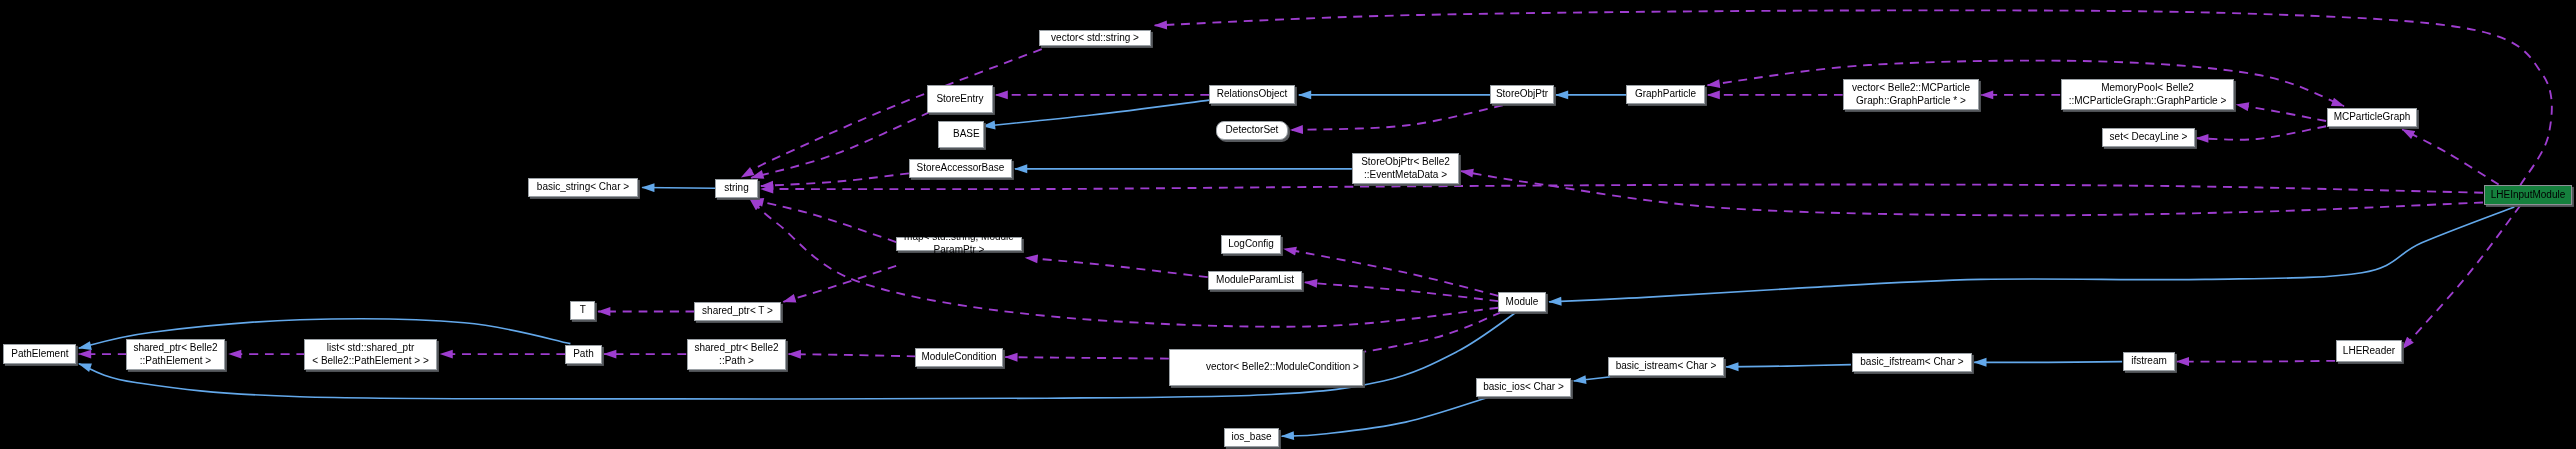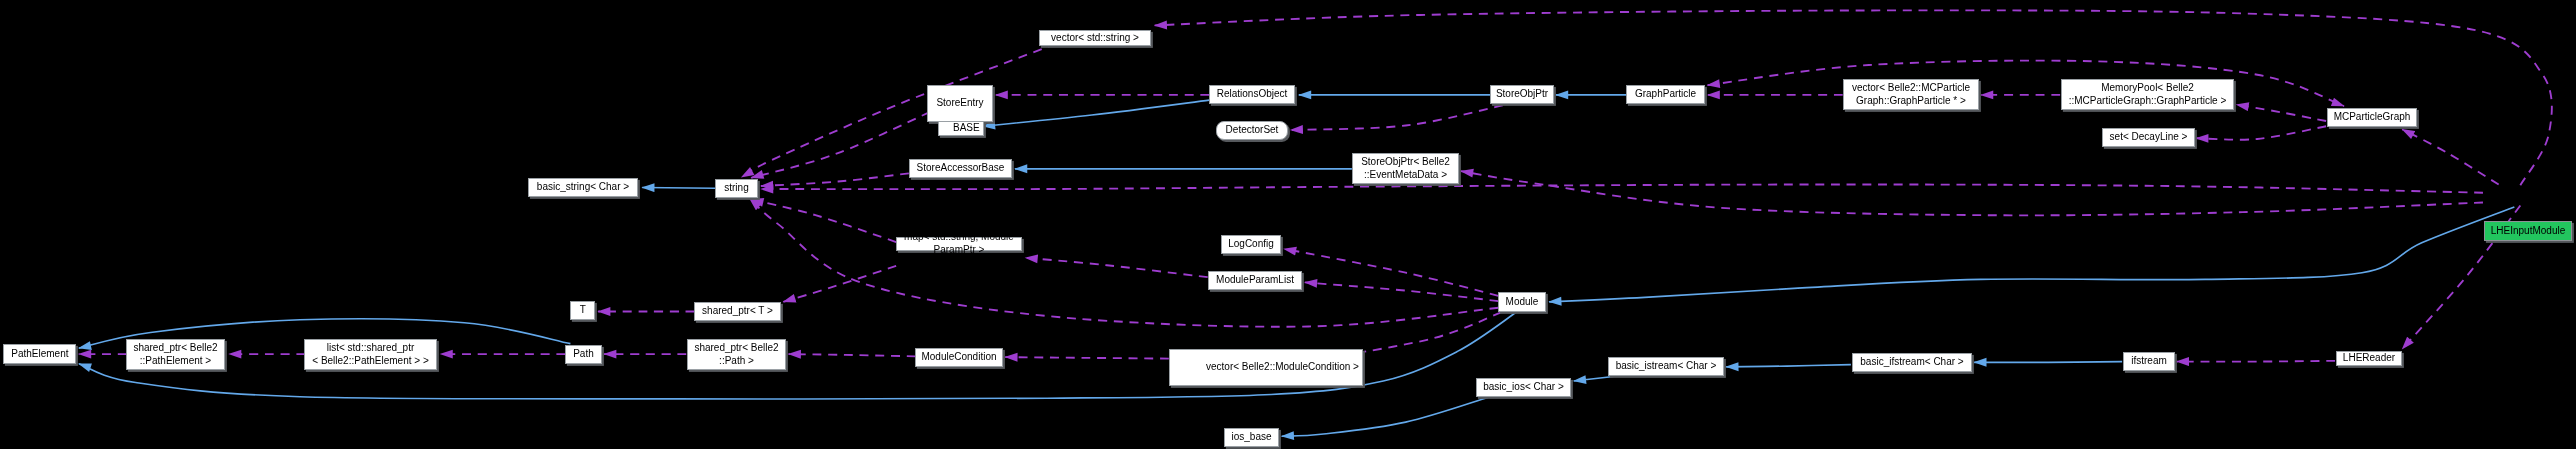--- a/index.html
+++ b/index.html
@@ -3,21 +3,21 @@
 <meta charset="utf-8">
 <style>
   html,body{margin:0;padding:0;background:#000;}
   #stage{position:relative;width:2576px;height:449px;background:#000;overflow:hidden;
          font-family:"Liberation Sans", sans-serif;}
   #edge-layer{position:absolute;left:0;top:0;width:2576px;height:449px;}
   .node{position:absolute;display:flex;align-items:center;justify-content:center;
         box-sizing:border-box;background:#fff;border:1.1px solid #9aa0a5;
         box-shadow:1.9px 1.9px 0 #55585c;color:#000;font-size:10px;line-height:12.7px;
         text-align:center;white-space:pre-line;padding:0.7px 3px;}
-  .node.highlight{background:#22c55e;border-color:#8d9196;margin-top:36px;}
+  .node.highlight{background:#15803d;border-color:#8d9196;}
   .edge{fill:none;}
 </style>
 </head>
 <body>
 
 <div id="stage">
   <svg id="edge-layer" viewBox="0 0 3445 601" xmlns="http://www.w3.org/2000/svg">
       <defs>
         <marker id="arrow-usage" markerUnits="userSpaceOnUse" markerWidth="19" markerHeight="13" refX="17" refY="6.5" orient="auto-start-reverse">
           <path d="M0.5,0.5 L18,6.5 L0.5,12.5 Z" fill="#9e3dcf"></path>
@@ -64,22 +64,22 @@
       <path d="M407,474 C398.3333333333333,474 372,474 355,474 C338,474 313.3333333333333,474 305,474" class="edge" stroke="#9e3dcf" stroke-width="2.5" stroke-dasharray="12 9" marker-end="url(#arrow-usage)"></path>
       <path d="M168,474 C162.5,474 145.66666666666666,474 135,474 C124.33333333333333,474 109.16666666666667,474 104,474" class="edge" stroke="#9e3dcf" stroke-width="2.5" stroke-dasharray="12 9" marker-end="url(#arrow-usage)"></path>
       <path d="M3112,162 C3101.6666666666665,160 3070,153.66666666666666 3050,150 C3030,146.33333333333334 3001.6666666666665,141.66666666666666 2992,140" class="edge" stroke="#9e3dcf" stroke-width="2.5" stroke-dasharray="12 9" marker-end="url(#arrow-usage)"></path>
       <path d="M3112,169 C3096.6666666666665,171.83333333333334 3049,183.33333333333334 3020,186 C2991,188.66666666666666 2951.6666666666665,185.16666666666666 2938,185" class="edge" stroke="#9e3dcf" stroke-width="2.5" stroke-dasharray="12 9" marker-end="url(#arrow-usage)"></path>
       <path d="M2756,127 C2748.3333333333335,127 2727.6666666666665,127 2710,127 C2692.3333333333335,127 2660,127 2650,127" class="edge" stroke="#9e3dcf" stroke-width="2.5" stroke-dasharray="12 9" marker-end="url(#arrow-usage)"></path>
       <path d="M2465,127 C2449.1666666666665,127 2400.1666666666665,127 2370,127 C2339.8333333333335,127 2298.3333333333335,127 2284,127" class="edge" stroke="#9e3dcf" stroke-width="2.5" stroke-dasharray="12 9" marker-end="url(#arrow-usage)"></path>
       <path d="M2284,114 C2320,109.5 2414,92.33333333333333 2500,87 C2586,81.66666666666667 2713.3333333333335,79.83333333333333 2800,82 C2886.6666666666665,84.16666666666667 2964,90 3020,100 C3076,110 3116.6666666666665,135 3136,142" class="edge" stroke="#9e3dcf" stroke-width="2.5" stroke-dasharray="12 9" marker-end="url(#arrow-usage)" marker-start="url(#arrow-usage)"></path>
     </svg>
   <div id="node-layer">
       <div class="node" style="left: 1039px; top: 18px; min-width: 112px; height: 16px; margin-top: 12px;">vector&lt; std::string &gt;</div>
-      <div class="node" style="left: 927px; top: 85px; min-width: 66px; height: 37px; text-align: right;">StoreEntry</div>
-      <div class="node" style="left: 938px; top: 121px; min-width: 42px; height: 15px; padding-left: 14px;">BASE</div>
+      <div class="node" style="left: 927px; top: 85px; min-width: 66px; height: 28px; text-align: right;">StoreEntry</div>
+      <div class="node" style="left: 938px; top: 121px; min-width: 42px; height: 27px; padding-left: 14px;">BASE</div>
       <div class="node" style="left: 909px; top: 159px; min-width: 103px; height: 19.4px;">StoreAccessorBase</div>
       <div class="node" style="left: 528px; top: 178px; min-width: 110px; height: 19.4px;">basic_string&lt; Char &gt;</div>
       <div class="node" style="left: 715px; top: 179px; min-width: 43px; height: 19.4px;">string</div>
       <div class="node" style="left: 1209px; top: 85px; min-width: 86px; height: 19.4px;">RelationsObject</div>
       <div class="node" style="left: 1216px; top: 121px; min-width: 72px; height: 19.4px; border-radius: 8px;">DetectorSet</div>
       <div class="node" style="left: 1352px; top: 153px; min-width: 107px; height: 31px;">StoreObjPtr&lt; Belle2
 ::EventMetaData &gt;</div>
       <div class="node" style="left: 1490px; top: 85px; min-width: 64px; height: 19.4px;">StoreObjPtr</div>
       <div class="node" style="left: 1626px; top: 85px; min-width: 79px; height: 19.4px;">GraphParticle</div>
       <div class="node" style="left: 1843px; top: 79px; min-width: 136px; height: 31px;">vector&lt; Belle2::MCParticle
@@ -102,18 +102,18 @@
       <div class="node" style="left: 304px; top: 339px; min-width: 133px; height: 31px;">list&lt; std::shared_ptr
 &lt; Belle2::PathElement &gt; &gt;</div>
       <div class="node" style="left: 565px; top: 345px; min-width: 37px; height: 19.4px;">Path</div>
       <div class="node" style="left: 687px; top: 339px; min-width: 99px; height: 31px;">shared_ptr&lt; Belle2
 ::Path &gt;</div>
       <div class="node" style="left: 915px; top: 348px; min-width: 88px; height: 19.4px;">ModuleCondition</div>
       <div class="node" style="left: 1169px; top: 349px; min-width: 166px; height: 37px; padding-left: 36px;">vector&lt; Belle2::ModuleCondition &gt;</div>
       <div class="node" style="left: 1608px; top: 357px; min-width: 116px; height: 19.4px;">basic_istream&lt; Char &gt;</div>
       <div class="node" style="left: 1852px; top: 353px; min-width: 120px; height: 19.4px;">basic_ifstream&lt; Char &gt;</div>
       <div class="node" style="left: 2123px; top: 352px; min-width: 52px; height: 19.4px;">ifstream</div>
-      <div class="node" style="left: 2336px; top: 351px; min-width: 66px; height: 15px;">LHEReader</div>
+      <div class="node" style="left: 2336px; top: 340px; min-width: 66px; height: 22px;">LHEReader</div>
       <div class="node" style="left: 1476px; top: 378px; min-width: 95px; height: 19.4px;">basic_ios&lt; Char &gt;</div>
       <div class="node" style="left: 1224px; top: 428px; min-width: 55px; height: 19.4px;">ios_base</div>
     </div>
 </div>
 
 
 </body></html>

